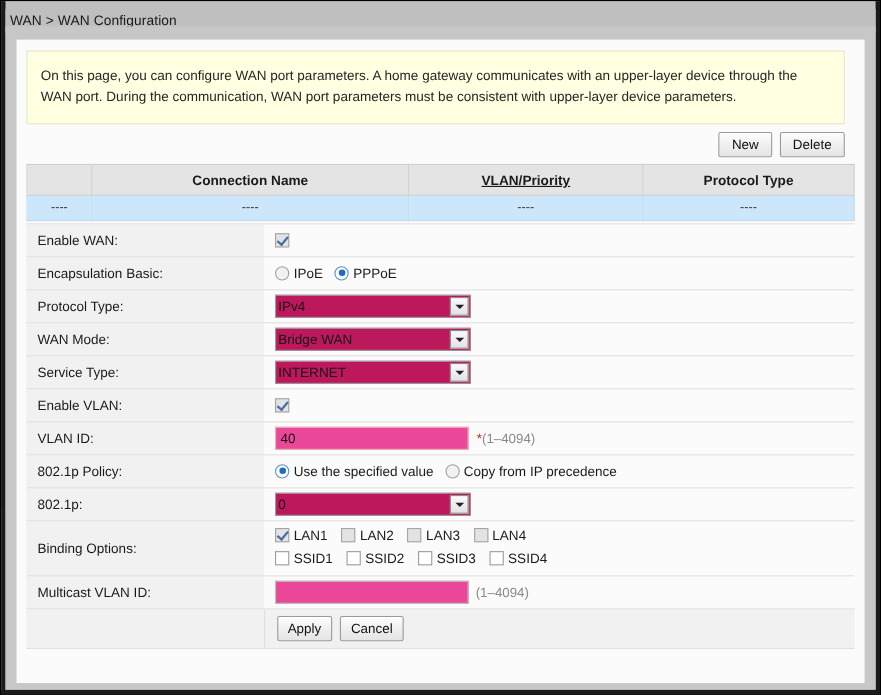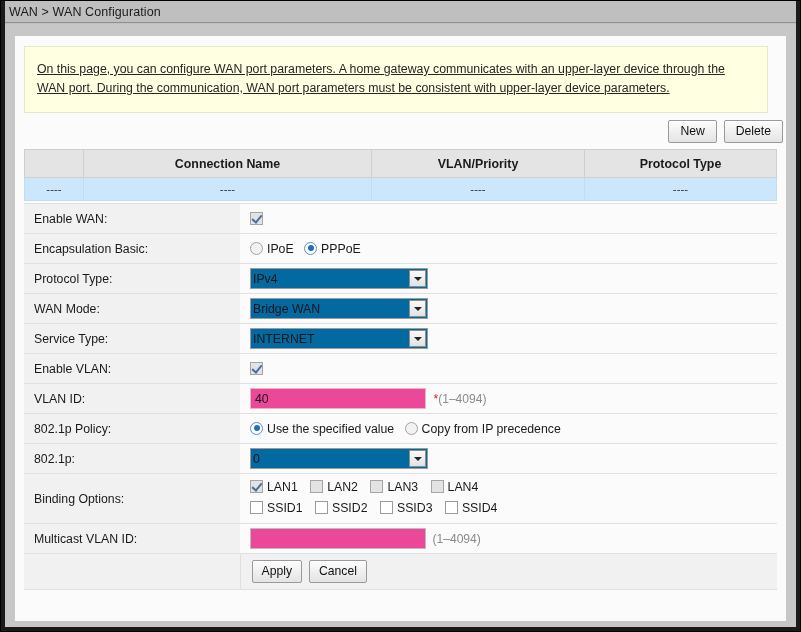--- a/index.html
+++ b/index.html
@@ -39,21 +39,21 @@
   .rail-bottom {
     position: absolute;
     left: 0; right: 0; bottom: 0;
     height: 4px;
     background: #1b1b1b;
   }
 
   
   .titlebar {
     position: absolute;
-    left: 4px; top: 0;
+    left: 4px; top: 7px;
     right: 4px;
     height: 22px;
     background: #bfbfbf;
     border-bottom: 1px solid #8f8f8f;
     box-sizing: border-box;
     display: flex;
     align-items: center;
     padding-left: 4px;
   }
   .titlebar .title {
@@ -87,29 +87,28 @@
   
   .notice {
     margin: 10px 18px 0 9px;
     background: #ffffe1;
     border: 1px solid #e6e6c8;
     box-sizing: border-box;
     padding: 13px 12px 14px 12px;
     line-height: 1.55;
     font-size: 12.3px;
     color: #262626;
-    text-decoration: underline;
   }
 
   
   .btnrow {
     display: flex;
     justify-content: flex-end;
     align-items: center;
-    padding: 7px 3px 6px 9px;
+    padding: 7px 18px 6px 9px;
     gap: 7px;
   }
   .btn {
     font-family: "Liberation Sans", sans-serif;
     font-size: 12.2px;
     color: #111;
     background: linear-gradient(180deg,#fdfdfd 0%,#f1f1f1 45%,#e4e4e4 100%);
     border: 1px solid #9a9a9a;
     border-radius: 2px;
     padding: 2px 11px 3px 11px;
@@ -138,21 +137,21 @@
   table.conn td {
     background: #cce6fb;
     border: 1px solid #c2dcf0;
     height: 20px;
     text-align: center;
     font-size: 11.5px;
     color: #333;
   }
   .col-sel { width: 56px; }
   .col-name { width: 285px; }
-  .col-vlan { width: 210px; }
+  .col-vlan { width: 210px; text-decoration: underline; }
 
   
   table.form {
     width: calc(100% - 18px);
     margin: 2px 9px 0 9px;
     border-collapse: collapse;
     table-layout: fixed;
   }
   table.form tr { height: 30px; }
   table.form td {
@@ -235,21 +234,21 @@
   .opt { margin-right: 7px; white-space: nowrap; display: inline-block; }
   .opt .txt { margin-left: 4px; }
 
   select.dd {
     font-family: "Liberation Sans", sans-serif;
     font-size: 12.3px;
     color: #141414;
     width: 178px;
     height: 21px;
     padding: 1px 2px;
-    background: #0369a1;
+    background: #be185d;
     border: 1px solid #9c9c9c;
     border-radius: 0;
     -webkit-appearance: none;
     appearance: none;
     box-sizing: border-box;
   }
   .ddwrap { position: relative; display: inline-block; }
   .ddwrap .arrowbox {
     position: absolute;
     right: 2px; top: 2px;

